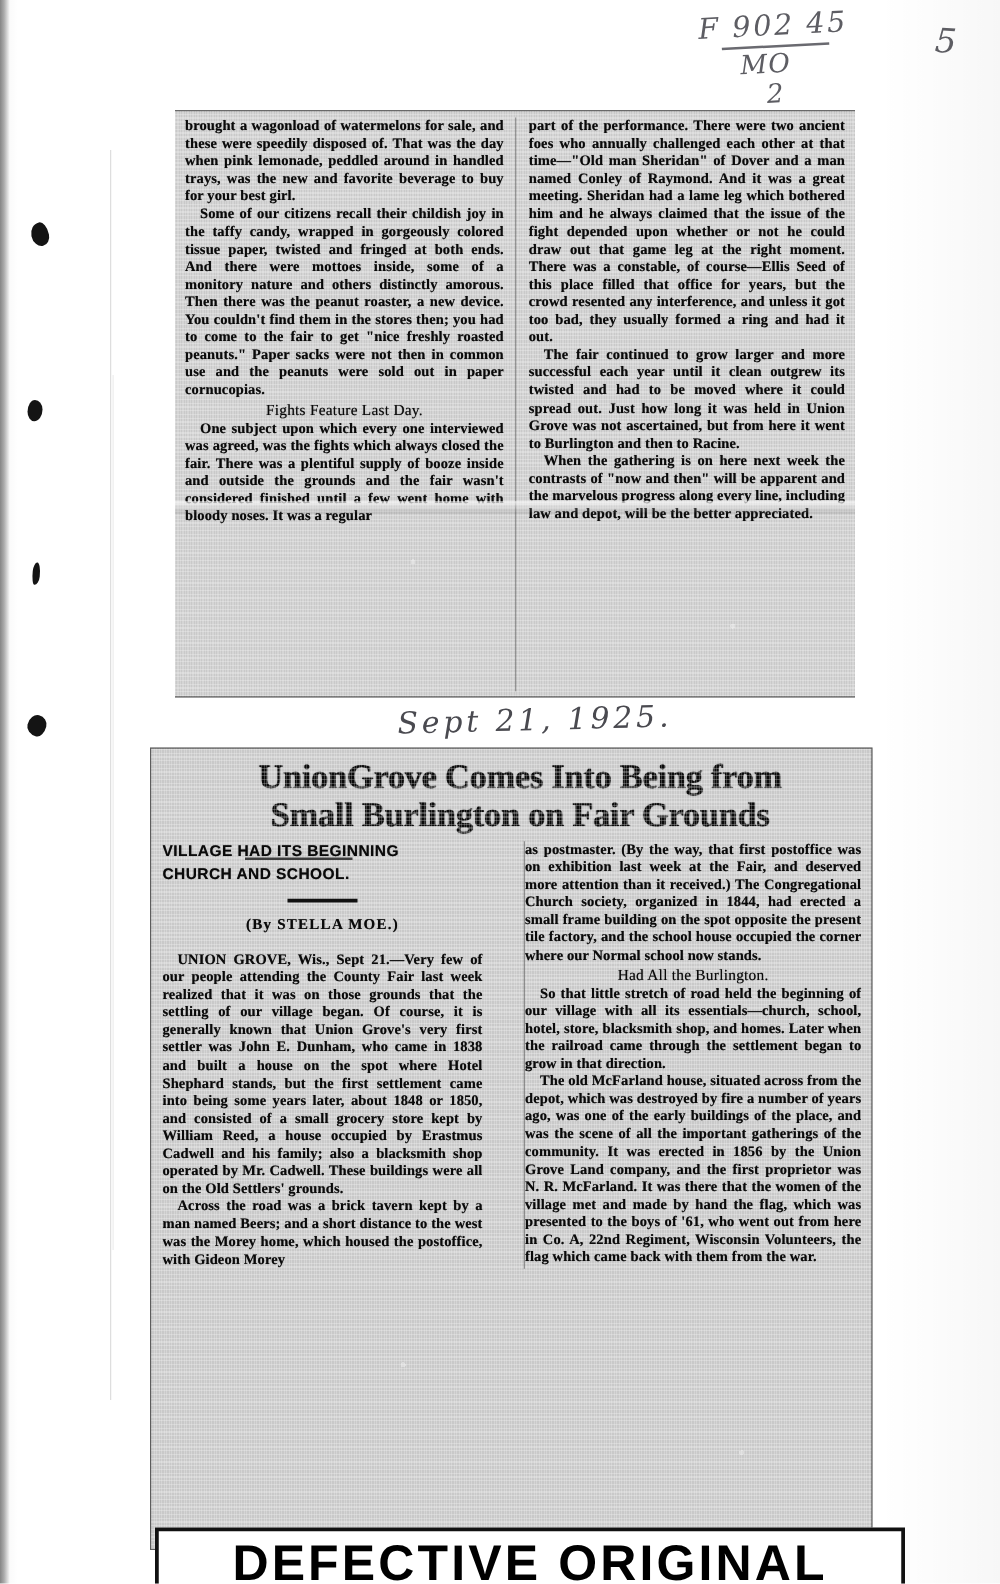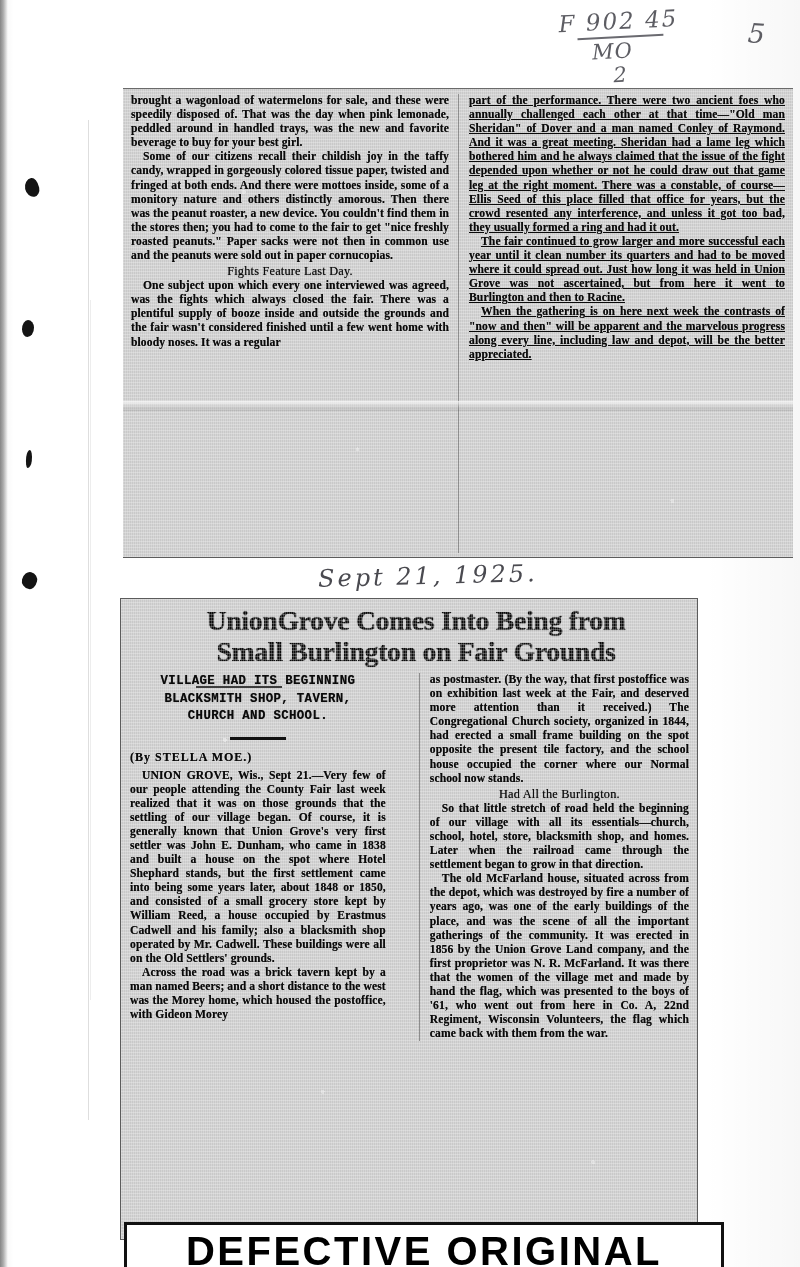--- a/index.html
+++ b/index.html
@@ -141,22 +141,22 @@
       radial-gradient(circle at 18% 22%, rgba(255,255,255,0.50) 0 2px, transparent 2px),
       radial-gradient(circle at 63% 48%, rgba(255,255,255,0.45) 0 2px, transparent 2px),
       radial-gradient(circle at 35% 77%, rgba(255,255,255,0.42) 0 2px, transparent 2px),
       radial-gradient(circle at 82% 88%, rgba(255,255,255,0.40) 0 2px, transparent 2px);
     mix-blend-mode: screen;
     opacity: .85;
   }
 
   
   #clip-fair {
-    top: 88px; left: 123px;
-    width: 670px; height: 470px;
+    top: 88px; left: 140px;
+    width: 544px; height: 470px;
     border-top: 1px solid #6a6a6a;
     border-bottom: 1px solid #5c5c5c;
   }
   
   #clip-village {
     top: 598px; left: 120px;
     width: 578px; height: 642px;
     border: 1px solid #5c5c5c;
   }
 
@@ -167,25 +167,25 @@
     box-sizing: border-box;
   }
   .col {
     position: relative;
     box-sizing: border-box;
     overflow: hidden;
   }
 
   #clip-fair .cols { padding: 5px 8px 4px 8px; }
   #clip-fair .col-left  { width: 50%; padding-right: 9px; }
-  #clip-fair .col-right { width: 50%; padding-left: 10px; border-left: 1px solid rgba(90,90,90,.55); text-decoration: underline; }
+  #clip-fair .col-right { width: 50%; padding-left: 10px; border-left: 1px solid rgba(90,90,90,.55); }
 
   #clip-village .cols { padding: 4px 8px 4px 9px; }
   #clip-village .col-left  { width: 49.5%; padding-right: 9px; }
-  #clip-village .col-right { width: 50.5%; padding-left: 10px; border-left: 1px solid rgba(90,90,90,.6); margin-left: 24px; }
+  #clip-village .col-right { width: 50.5%; border-left: 1px solid rgba(90,90,90,.6); margin-left: 24px; }
 
   
   .body-text {
     font-family: "Liberation Serif", serif;
     font-size: 11.6px;
     line-height: 14.1px;
     text-align: justify;
     text-justify: inter-word;
     margin: 0;
     font-weight: 700;
@@ -223,42 +223,42 @@
     line-height: 31px;
     text-align: center;
     letter-spacing: -0.2px;
     margin: 0;
     padding: 6px 2px 2px 16px;
     text-shadow: 0 0 1px rgba(0,0,0,0.75), 0.5px 0 0 rgba(0,0,0,0.5);
   }
   .headline .l2 { display: block; }
 
   .deck {
-    font-family: Liberation Mono, monospace;
+    font-family: Liberation Sans, sans-serif;
     font-weight: 700;
     font-size: 12.4px;
     line-height: 17.5px;
-    text-align: center;
     letter-spacing: .35px;
     margin: 0;
     text-shadow: 0 0 .7px rgba(0,0,0,.6);
   }
   .deck .l { display: block; }
 
   .dinkus {
     width: 56px; height: 3px;
     background: #111;
     margin: 11px auto 10px auto;
   }
   .byline {
     font-family: "Liberation Serif", serif;
     font-weight: 700;
     font-size: 12px;
+    text-align: center;
     letter-spacing: 1px;
-    margin: 0 0 4px 0;
+    margin: 0 0 14px 0;
     text-shadow: 0 0 .6px rgba(0,0,0,.6);
   }
   .dateline-para { text-indent: 12px; }
 
   
   .head-underline {
     position: absolute;
     top: 686px; left: 196px;
     width: 86px; height: 2px;
     background: #222;
@@ -314,40 +314,39 @@
     <div class="clip-texture"></div>
     <div class="cols">
       <div class="col col-left">
         <p class="body-text">brought a wagonload of watermelons for sale, and these were speedily disposed of. That was the day when pink lemonade, peddled around in handled trays, was the new and favorite beverage to buy for your best girl.</p>
         <p class="body-text">Some of our citizens recall their childish joy in the taffy candy, wrapped in gorgeously colored tissue paper, twisted and fringed at both ends. And there were mottoes inside, some of a monitory nature and others distinctly amorous. Then there was the peanut roaster, a new device. You couldn't find them in the stores then; you had to come to the fair to get "nice freshly roasted peanuts." Paper sacks were not then in common use and the peanuts were sold out in paper cornucopias.</p>
         <p class="sub-rule-head">Fights Feature Last Day.</p>
         <p class="body-text indent">One subject upon which every one interviewed was agreed, was the fights which always closed the fair. There was a plentiful supply of booze inside and outside the grounds and the fair wasn't considered finished until a few went home with bloody noses. It was a regular</p>
       </div>
       <div class="col col-right">
         <p class="body-text">part of the performance. There were two ancient foes who annually challenged each other at that time—"Old man Sheridan" of Dover and a man named Conley of Raymond. And it was a great meeting. Sheridan had a lame leg which bothered him and he always claimed that the issue of the fight depended upon whether or not he could draw out that game leg at the right moment. There was a constable, of course—Ellis Seed of this place filled that office for years, but the crowd resented any interference, and unless it got too bad, they usually formed a ring and had it out.</p>
-        <p class="body-text">The fair continued to grow larger and more successful each year until it clean number its quarters and had to be moved where it could spread out. Just how long it was held in Union Grove was not ascertained, but from here it went to Burlington and then to Racine.</p>
+        <p class="body-text">The fair continued to grow larger and more successful each year until it clean outgrew its twisted and had to be moved where it could spread out. Just how long it was held in Union Grove was not ascertained, but from here it went to Burlington and then to Racine.</p>
         <p class="body-text">When the gathering is on here next week the contrasts of "now and then" will be apparent and the marvelous progress along every line, including law and depot, will be the better appreciated.</p>
       </div>
     </div>
     <div class="seam" id="seam-fair"></div>
   </div>
 
   <div class="clipping" id="clip-village">
     <div class="clip-texture"></div>
 
     <h1 class="headline">
       <span>UnionGrove Comes Into Being from</span>
       <span class="l2">Small Burlington on Fair Grounds</span>
     </h1>
 
     <div class="cols" style="height:auto;">
       <div class="col col-left">
         <div class="deck">
           <span class="l">VILLAGE HAD ITS BEGINNING</span>
-          <span class="l">BLACKSMITH SHOP, TAVERN,</span>
           <span class="l">CHURCH AND SCHOOL.</span>
         </div>
         <div class="dinkus"></div>
         <p class="byline">(By STELLA MOE.)</p>
         <p class="body-text dateline-para">UNION GROVE, Wis., Sept 21.—Very few of our people attending the County Fair last week realized that it was on those grounds that the settling of our village began. Of course, it is generally known that Union Grove's very first settler was John E. Dunham, who came in 1838 and built a house on the spot where Hotel Shephard stands, but the first settlement came into being some years later, about 1848 or 1850, and consisted of a small grocery store kept by William Reed, a house occupied by Erastmus Cadwell and his family; also a blacksmith shop operated by Mr. Cadwell. These buildings were all on the Old Settlers' grounds.</p>
         <p class="body-text">Across the road was a brick tavern kept by a man named Beers; and a short distance to the west was the Morey home, which housed the postoffice, with Gideon Morey</p>
       </div>
 
       <div class="col col-right">
         <p class="body-text">as postmaster. (By the way, that first postoffice was on exhibition last week at the Fair, and deserved more attention than it received.) The Congregational Church society, organized in 1844, had erected a small frame building on the spot opposite the present tile factory, and the school house occupied the corner where our Normal school now stands.</p>

